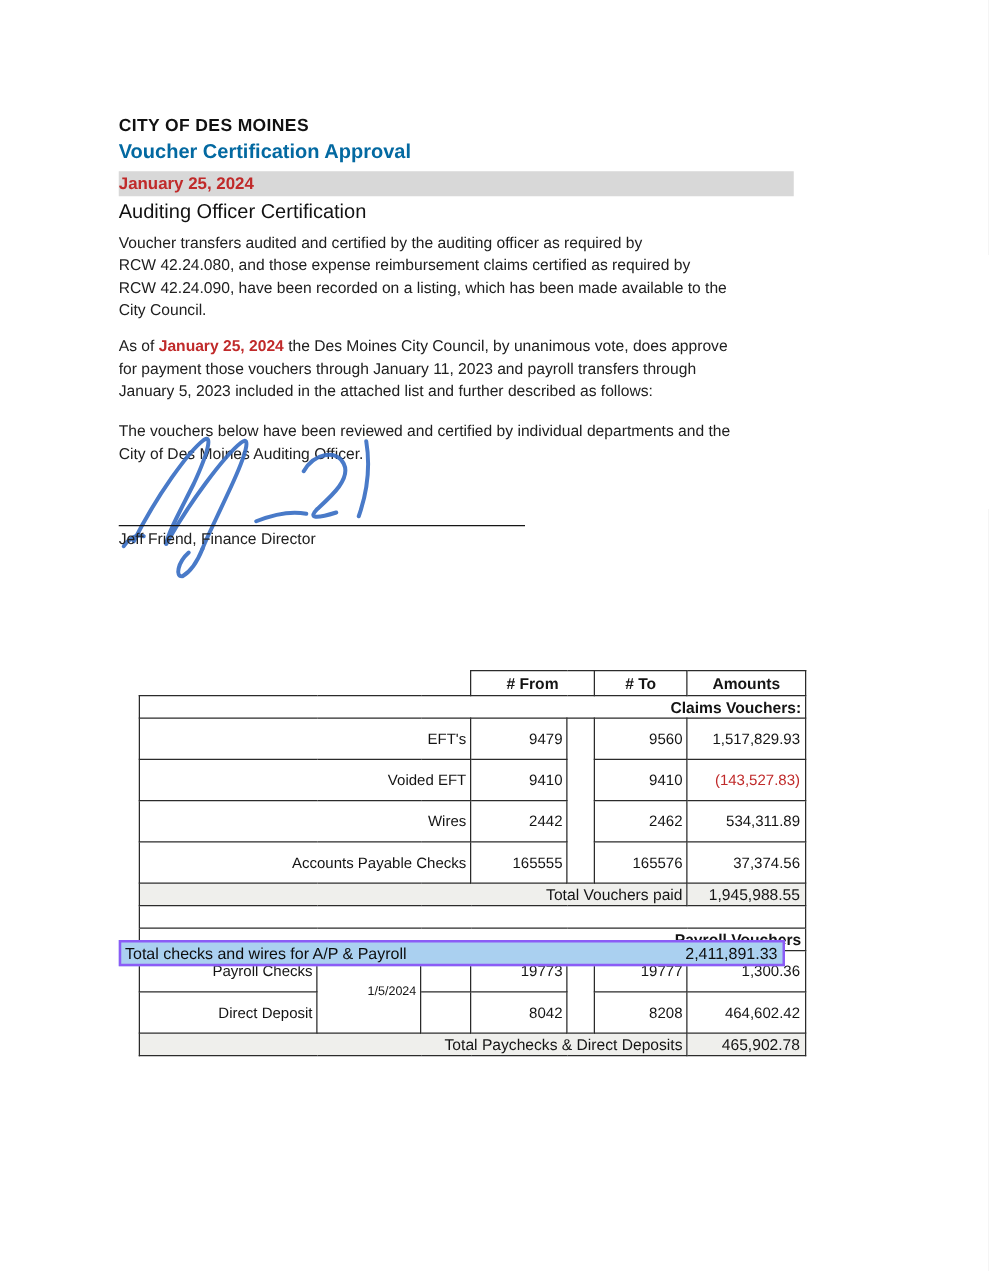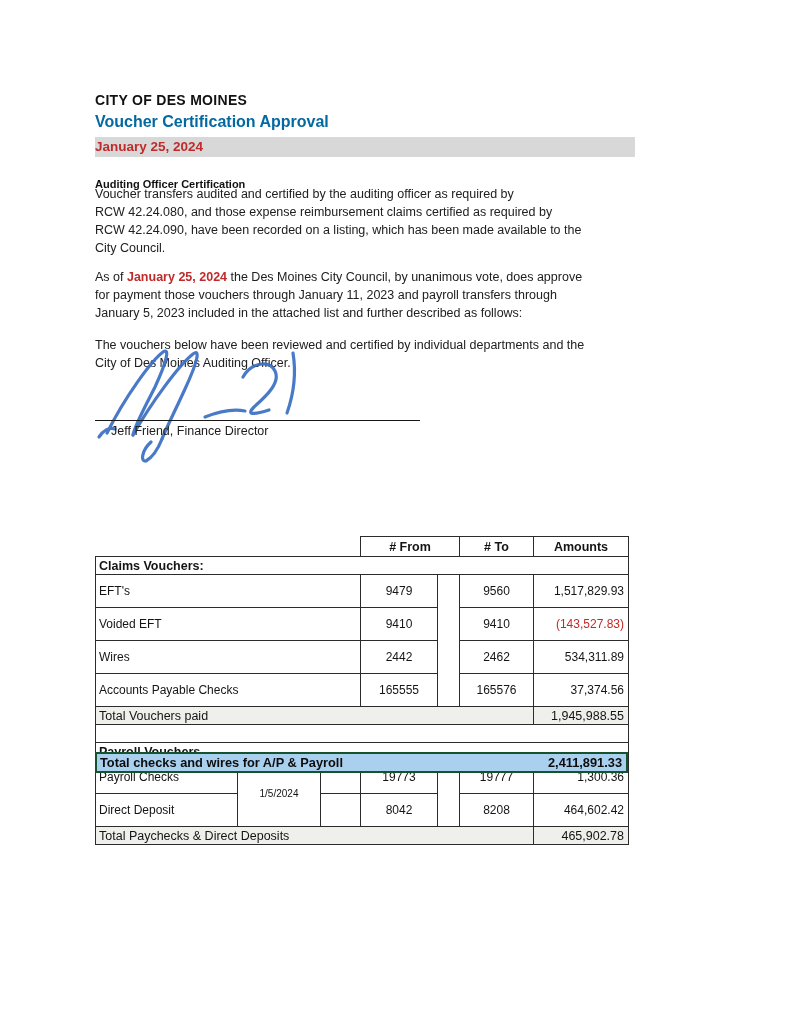--- a/index.html
+++ b/index.html
@@ -16,67 +16,67 @@
   
   .titles { position:absolute; left:95px; top:92px; width:540px; text-align:left; }
   .t1 { font-size:14px; font-weight:bold; letter-spacing:.3px; color:#111; }
   .t2 { font-size:16px; font-weight:bold; margin-top:5px; color:#0369a1; }
   .banner {
     margin-top:6px; padding:2px 0 3px 0;
     background:var(--banner-gray,#d8d8d8);
     font-size:13.5px; font-weight:bold;
     color:var(--accent-red,#c02a2a);
   }
-  .t3 { font-size:11px; font-weight:bold; margin-top:21px; color:#111; }
+  .t3 { font-size:16px; font-weight:normal; margin-top:4px; color:#111; }
 
   
   .para {
     position:absolute; left:95px; width:545px;
     font-size:12.5px; line-height:18px;
     white-space:pre-line; color:#202020;
   }
   .p1 { top:185px; }
   .p2 { top:268px; }
   .p3 { top:336px; }
   .red { color:var(--accent-red,#c02a2a); font-weight:bold; }
 
   
   .sig-ink { position:absolute; left:95px; top:345px; width:340px; height:118px; pointer-events:none; }
   .sig-line { position:absolute; left:95px; top:420px; width:325px; border-bottom:1.5px solid #161616; }
-  .sig-name { position:absolute; left:95px; top:424px; font-size:12.5px; color:#202020;margin-left:16px; }
+  .sig-name { position:absolute; left:95px; top:424px; font-size:12.5px; color:#202020; }
 
   
   .vtable {
-    position:absolute; left:95px; top:536px;
+    position:absolute; left:111px; top:536px;
     border-collapse:collapse; table-layout:fixed;
     font-size:12px; color:#141414;
   }
   .vtable td { padding:0 3px; height:33px; overflow:hidden; white-space:nowrap; }
-  .vtable td.b  { border:1px solid #2b2b2b; }
+  .vtable td.b  { border:1px solid #2b2b2b;text-align:right; }
   .vtable td.noborder { border:none; }
   .vtable td.gapcol { border:none; padding:0; }
   .vtable tr.hdr td { height:20px; font-weight:bold; font-size:12.5px; text-align:center; }
   .hdr .no-right { border-right:none; }
   .hdr .no-left  { border-left:none; }
   .secrow td { font-weight:bold; font-size:12.5px; height:18px; }
   .num { text-align:center; }
   .amt { text-align:right; padding-right:4px !important; }
   .amt.neg { color:var(--accent-red,#c02a2a); }
   .totalrow td { background:var(--total-row-gray,#efefec); font-weight:normal; font-size:12.5px; height:18px; }
   .gaprow td { height:18px; border-left:1px solid #2b2b2b; border-right:1px solid #2b2b2b; }
   .datecell { text-align:center; vertical-align:middle; font-size:10px; }
 
   
   .grand {
     position:absolute; left:95px; top:752px; width:533px; height:21px;
     background:var(--grand-total-blue,#aad0f0);
-    border:2px solid #14532d;
+    border:2px solid #8b5cf6;
     display:flex; justify-content:space-between; align-items:center;
     padding:0 4px 0 3px;
-    font-size:12.8px; font-weight:bold; color:#0d0d0d;
+    font-size:12.8px; font-weight:normal; color:#0d0d0d;
   }
 </style>
 </head>
 <body>
 
 <div class="page">
 
   <div class="titles">
     <div class="t1">CITY OF DES MOINES</div>
     <div class="t2">Voucher Certification Approval</div>

